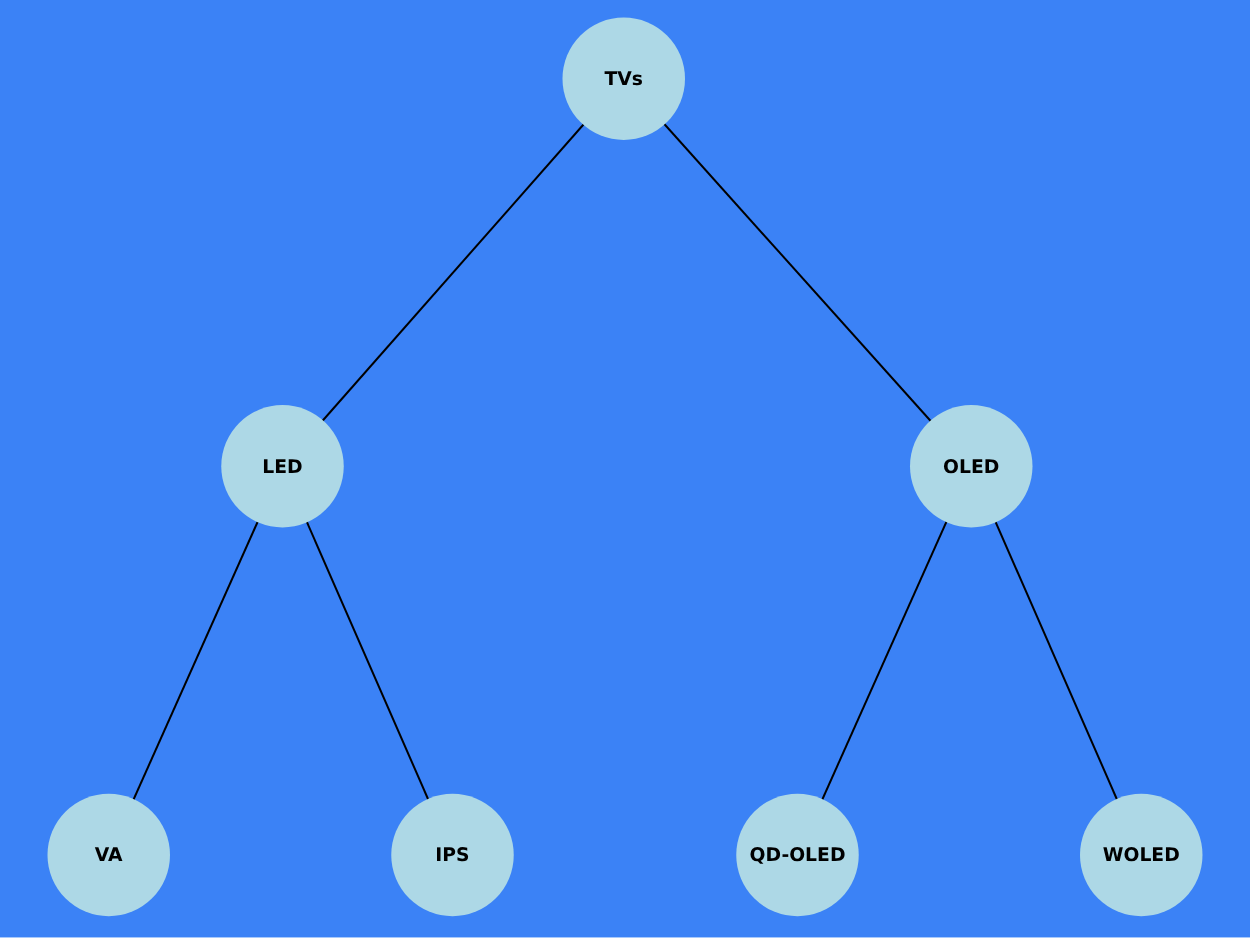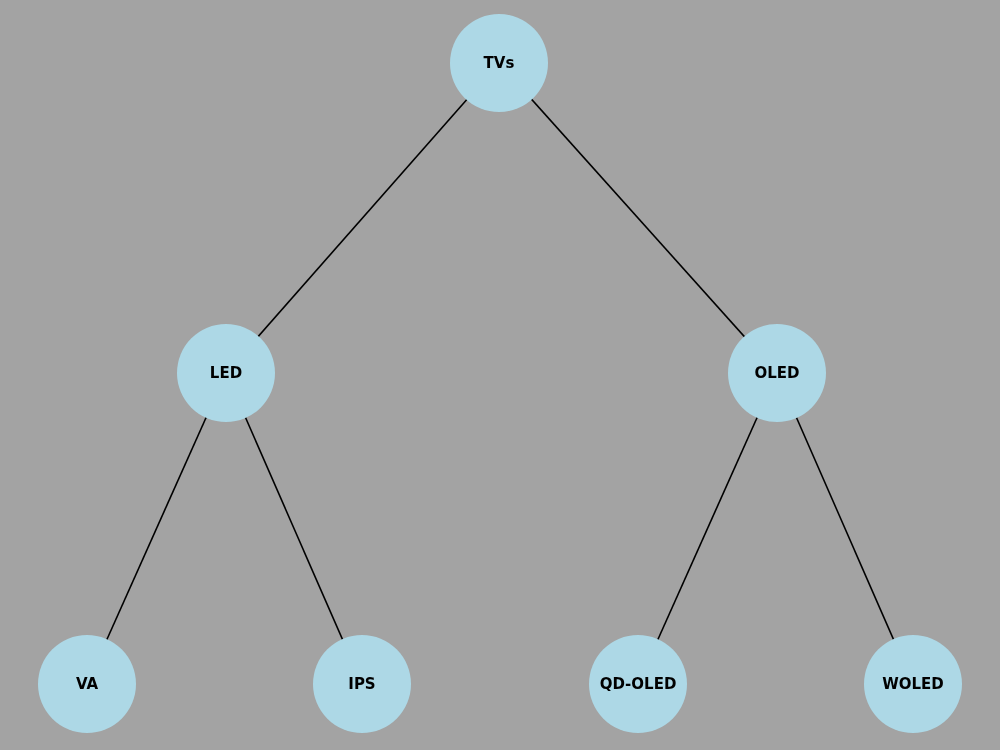--- a/index.html
+++ b/index.html
@@ -4,21 +4,21 @@
 <style>
   html, body {
     margin: 0;
     padding: 0;
     background: #ffffff;
   }
   .canvas {
     position: relative;
     width: 1000px;
     height: 750px;
-    background: #a3a3a3;
+    background: #3b82f6;
     overflow: hidden;
   }
   svg {
     display: block;
     font-family: "DejaVu Sans", sans-serif;
   }
   .node-label {
     font-family: "DejaVu Sans", sans-serif;
     font-weight: bold;
     font-size: 15px;

